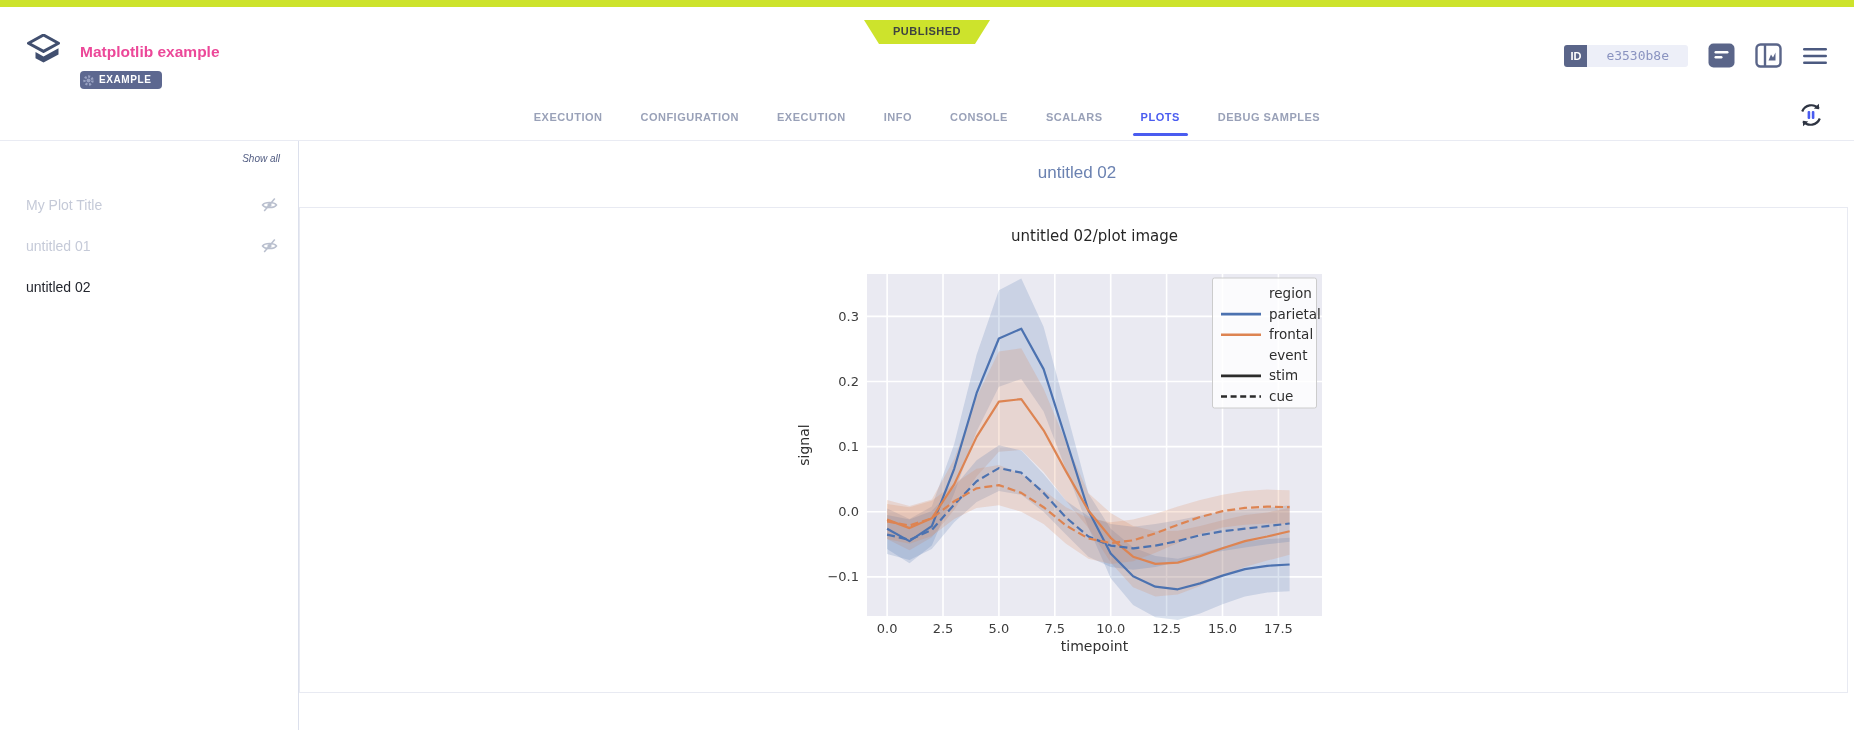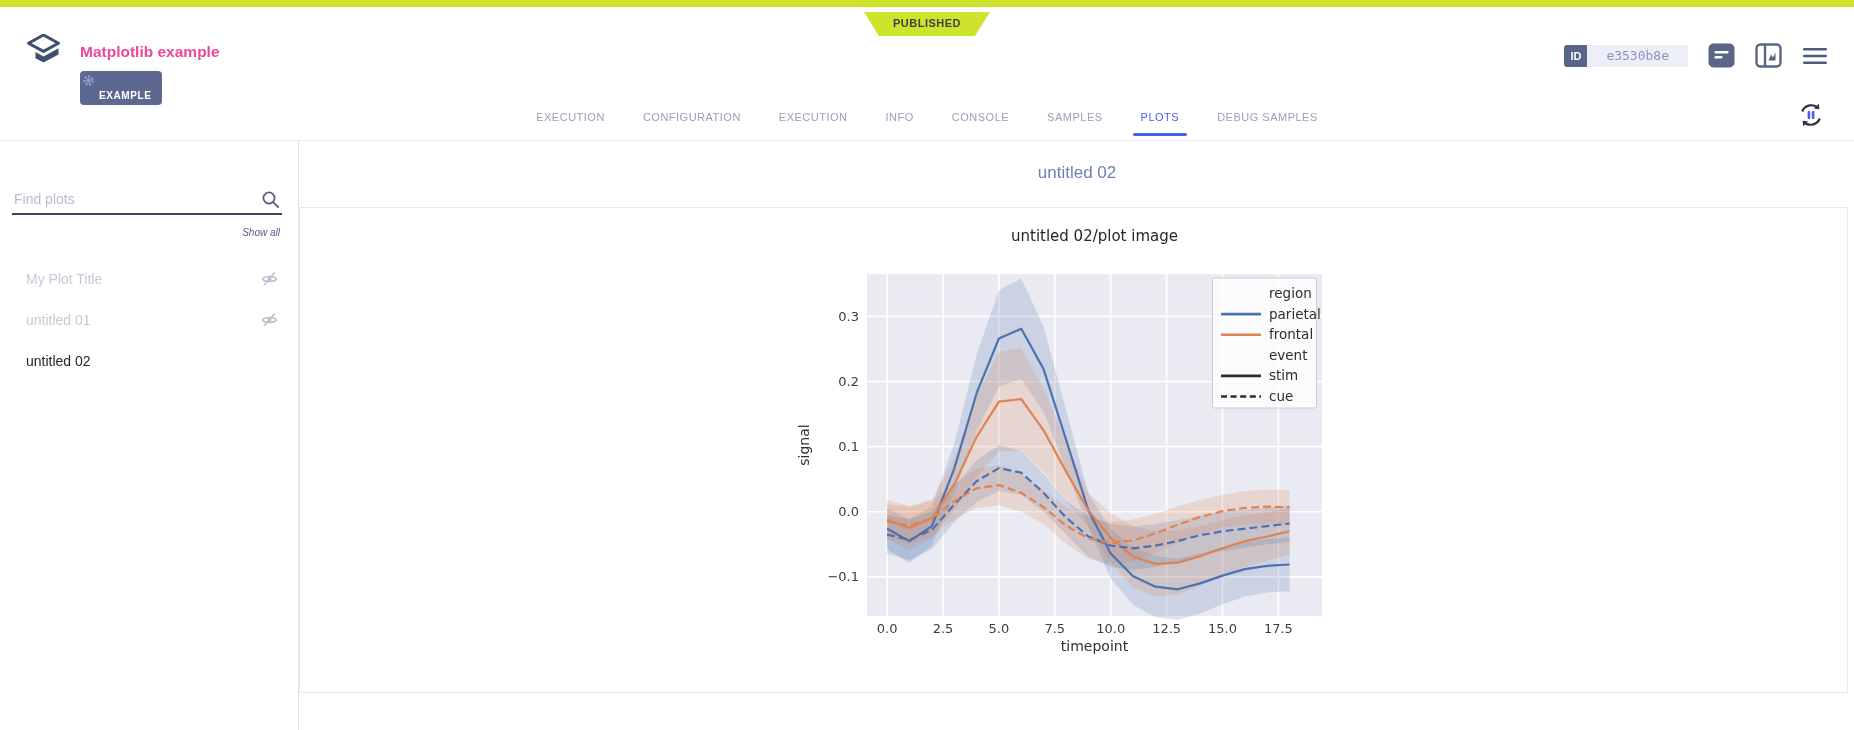--- a/index.html
+++ b/index.html
@@ -4,45 +4,45 @@
 <style>
   html,body{margin:0;padding:0;}
   body{
     width:1854px;height:730px;position:relative;overflow:hidden;
     background:#ffffff;font-family:"Liberation Sans",sans-serif;
     -webkit-font-smoothing:antialiased;
   }
   
   .topbar{position:absolute;left:0;top:0;width:1854px;height:7px;background:#cde32c;z-index:5;}
   .ribbon{
-    position:absolute;left:864px;top:12px;width:126px;height:24px;z-index:5;
+    position:absolute;left:864px;top:20px;width:126px;height:24px;z-index:5;
     background:#cde32c;clip-path:polygon(0 0,100% 0,calc(100% - 15px) 100%,15px 100%);
     text-align:center;line-height:23px;font-size:11px;font-weight:700;
     letter-spacing:.5px;color:#3f4440;
   }
   
   .header{position:absolute;left:0;top:7px;width:1854px;height:133px;background:#fff;border-bottom:1px solid #e9ebf3;z-index:2;}
   .logo{position:absolute;left:26px;top:27px;width:36px;height:34px;}
   .app-title{position:absolute;left:80px;top:36px;font-size:15.5px;font-weight:700;color:#ec4899;}
   .example-badge{
     position:absolute;left:80px;top:64px;height:18px;background:#5d6890;border-radius:4px;
     color:#fff;font-size:10px;font-weight:700;letter-spacing:.6px;line-height:18px;
-    padding:16px 10px 0 19px;
+    padding:0 10px 0 19px;
   }
   .example-badge svg{position:absolute;left:2px;top:3px;}
   .header-right{position:absolute;right:26px;top:36px;display:flex;align-items:center;gap:20px;}
   .id-chip{display:flex;align-items:stretch;height:22px;cursor:pointer;}
   .id-chip .id-label{background:#5a6589;color:#fff;font-size:11px;font-weight:700;border-radius:3px 0 0 3px;padding:0 6px;line-height:22px;}
   .id-chip .id-value{background:#edeff8;color:#8a93c0;font-family:"DejaVu Sans Mono",monospace;font-size:13px;border-radius:0 3px 3px 0;padding:0 19px;line-height:22px;}
   .hicon{cursor:pointer;display:block;}
   
   .tabbar{position:absolute;left:0;top:104px;width:1854px;display:flex;justify-content:center;gap:38px;z-index:3;}
   .tab{
     position:relative;height:32px;padding-top:7px;box-sizing:border-box;cursor:pointer;
-    font-size:11px;font-weight:400;letter-spacing:.5px;color:#99a1b8;white-space:nowrap;
+    font-size:11px;font-weight:700;letter-spacing:.5px;color:#99a1b8;white-space:nowrap;
   }
   .tab.active{color:#4a5cf0;}
   .tab.active::after{content:"";position:absolute;left:-8px;right:-8px;bottom:0;height:3px;background:#4a5cf0;border-radius:2px;}
   .refresh-btn{position:absolute;right:28px;top:100px;width:30px;height:30px;cursor:pointer;z-index:3;}
   
   .sidebar{position:absolute;left:0;top:141px;width:298px;height:589px;background:#fff;border-right:1px solid #dce0ec;}
   .search-wrap{position:relative;margin:44px 16px 0 12px;border-bottom:2px solid #3b4563;}
   .search-input{
     width:100%;border:0;outline:none;background:transparent;height:28px;
     font-size:14px;color:#3b4563;font-family:"Liberation Sans",sans-serif;padding:0 28px 0 2px;box-sizing:border-box;
@@ -107,42 +107,35 @@
     </svg>
   </div>
 </div>
 
 <div class="tabbar">
   <div class="tab">EXECUTION</div>
   <div class="tab">CONFIGURATION</div>
   <div class="tab">EXECUTION</div>
   <div class="tab">INFO</div>
   <div class="tab">CONSOLE</div>
-  <div class="tab">SAMPLES</div>
+  <div class="tab">SCALARS</div>
   <div class="tab active">PLOTS</div>
   <div class="tab">DEBUG SAMPLES</div>
 </div>
 
 <svg class="refresh-btn" viewBox="0 0 30 30">
   <path d="M22.8 8.5 A10 10 0 0 0 6.2 11.5" fill="none" stroke="#2e3442" stroke-width="2.2"></path>
   <path d="M22.9 3.8 L23.2 9.3 L17.8 8.4 Z" fill="#2e3442"></path>
   <path d="M7.2 21.5 A10 10 0 0 0 23.8 18.5" fill="none" stroke="#2e3442" stroke-width="2.2"></path>
   <path d="M7.1 26.2 L6.8 20.7 L12.2 21.6 Z" fill="#2e3442"></path>
   <rect x="11.6" y="11" width="2.6" height="8" rx="1" fill="#4a5cf0"></rect>
   <rect x="15.8" y="11" width="2.6" height="8" rx="1" fill="#4a5cf0"></rect>
 </svg>
 
 <div class="sidebar">
-  <div class="search-wrap">
-    <input class="search-input" type="text" placeholder="Find plots" style="">
-    <svg class="search-icon" width="19" height="19" viewBox="0 0 19 19">
-      <circle cx="8" cy="8" r="5.6" fill="none" stroke="#566083" stroke-width="1.8"></circle>
-      <line x1="12.2" y1="12.2" x2="17" y2="17" stroke="#566083" stroke-width="1.8" stroke-linecap="round"></line>
-    </svg>
-  </div>
   <div class="show-all">Show all</div>
   <div class="plot-list">
     <div class="plot-item">
       <span class="pi-label">My Plot Title</span>
       <svg class="eye" width="17" height="16" viewBox="0 0 17 16">
         <path d="M1.5 8 C4 4.6 13 4.6 15.5 8 C13 11.4 4 11.4 1.5 8 Z" fill="none" stroke="#b9bfce" stroke-width="1.5"></path>
         <circle cx="8.5" cy="8" r="2.1" fill="#b9bfce"></circle>
         <line x1="3.2" y1="14" x2="13.8" y2="1.6" stroke="#b9bfce" stroke-width="1.5"></line>
       </svg>
     </div>

